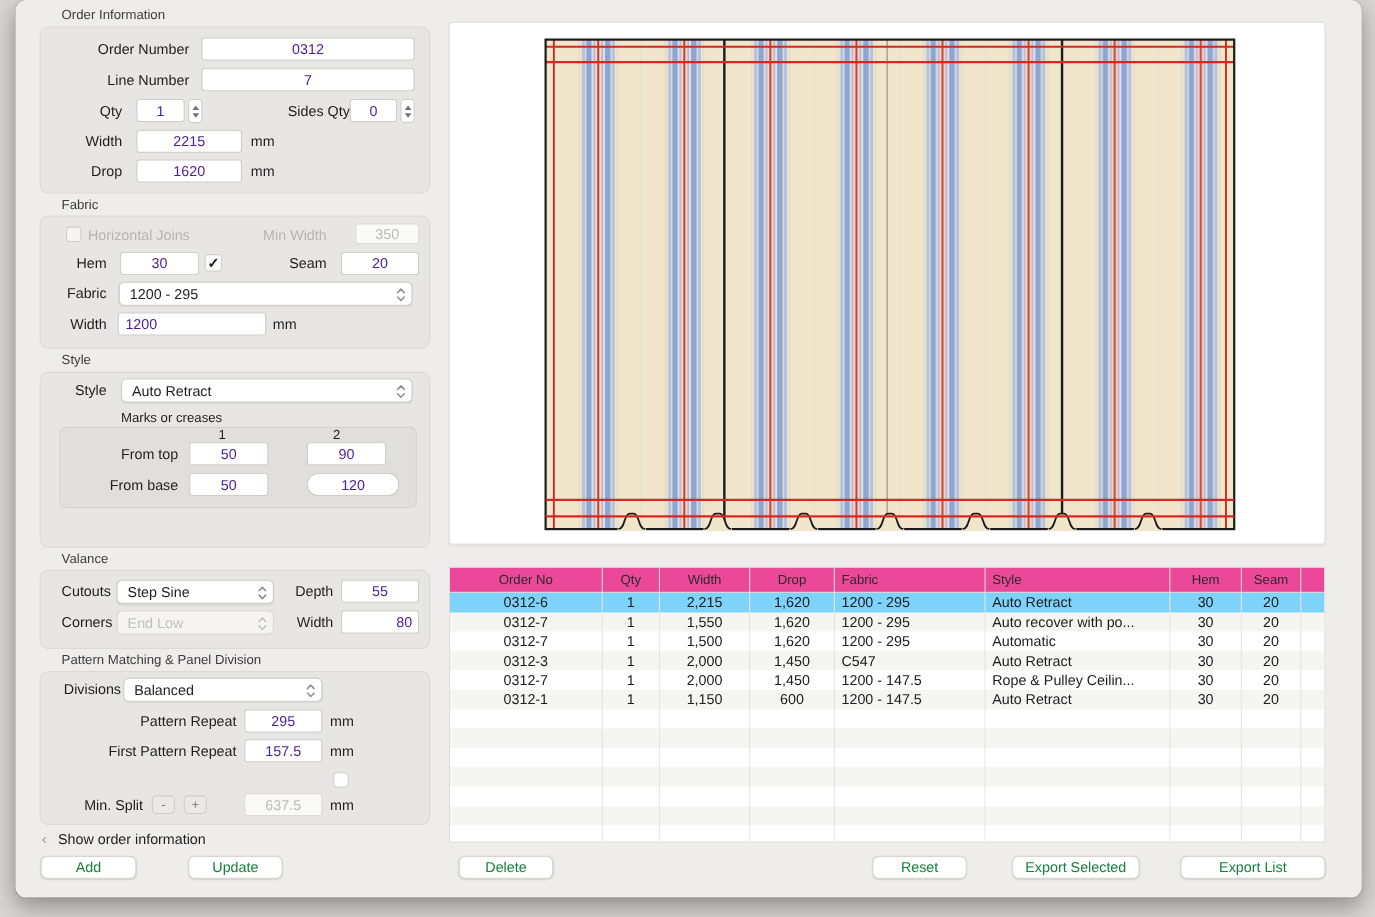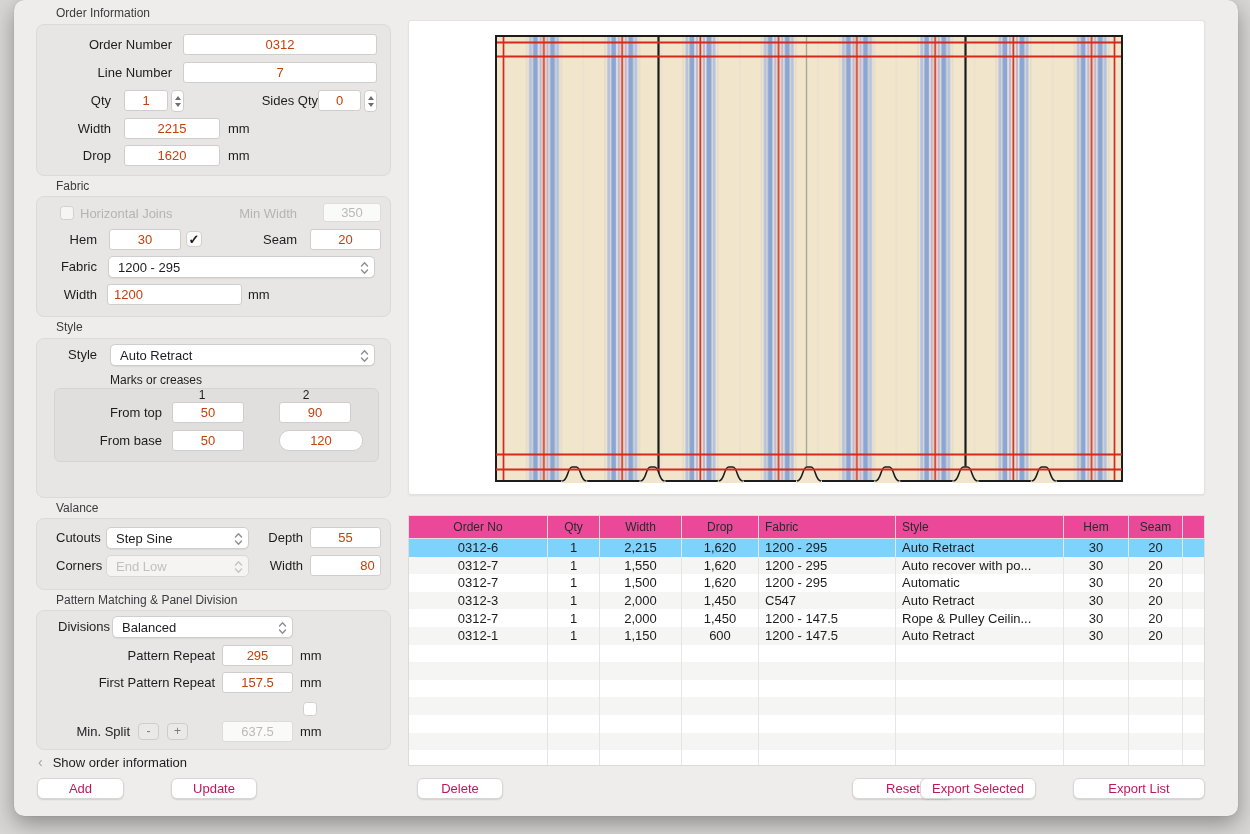--- a/index.html
+++ b/index.html
@@ -13,21 +13,21 @@
   .sec-title { position:absolute; font-size:12px; color:#3c3c3e; }
   .section { position:absolute; width:355px; background:#e8e6e4; border:1px solid #dcdad8; border-radius:8px; }
   .inner-box { position:absolute; background:#e1dfdd; border:1px solid #d6d4d2; border-radius:6px; }
   .lbl { position:absolute; font-size:13px; color:#1d1d1f; height:21px; line-height:21px; white-space:nowrap; }
   .lbl.r { text-align:right; }
   .lbl.c { text-align:center; }
   .lbl.gray { color:#b6b4b2; }
   .lbl.small { font-size:12px; }
   .fld {
     position:absolute; height:21px; background:#fff; border:1px solid #d0cecd; border-radius:3px;
-    font-family:inherit; font-size:13px; color:#c2410c; text-align:center; padding:0 4px; outline:none;
+    font-family:inherit; font-size:13px; color:#4c1d95; text-align:center; padding:0 4px; outline:none;
   }
   .fld.left { text-align:left; padding-left:6px; }
   .fld.disabled { color:#bcbab8; background:#fafaf9; border-color:#dedcda; }
   .dropdown {
     position:absolute; height:22px; background:#fff; border:1px solid #d0cecd; border-radius:5px;
     display:flex; align-items:center; padding:0 20px 0 9px; font-size:13px; color:#1d1d1f;
     box-shadow:0 1px 1px rgba(0,0,0,.06); cursor:default;
   }
   .dropdown.disabled { color:#c2c0be; background:#f5f4f3; box-shadow:none; border-color:#dad8d6; }
   .dropdown .chev { position:absolute; right:5px; top:4px; }
@@ -37,21 +37,21 @@
   }
   .tri-up { width:0; height:0; border-left:3.5px solid transparent; border-right:3.5px solid transparent; border-bottom:4.5px solid #6f6f72; }
   .tri-dn { width:0; height:0; border-left:3.5px solid transparent; border-right:3.5px solid transparent; border-top:4.5px solid #6f6f72; }
   .checkbox { position:absolute; width:14px; height:14px; background:#f6f5f4; border:1px solid #d2d0ce; border-radius:3.5px; }
   .checkmark { position:absolute; width:16px; height:16px; background:#fbfafa; border:1px solid #d2d0ce; border-radius:4px;
     font-size:13px; font-weight:bold; color:#1b1b1d; text-align:center; line-height:15px; }
   .mini-btn { position:absolute; width:21px; height:17px; background:#ebe9e7; border:1px solid #cfcdcb; border-radius:4px;
     font-size:12px; color:#7c7a78; text-align:center; line-height:15px; }
   .btn {
     position:absolute; top:778px; height:21px; background:#fff; border:1px solid #d8d6d4; border-radius:6px;
-    font-family:inherit; font-size:13px; color:#be185d; box-shadow:0 1px 1.5px rgba(0,0,0,.12);
+    font-family:inherit; font-size:13px; color:#15803d; box-shadow:0 1px 1.5px rgba(0,0,0,.12);
     display:flex; align-items:center; justify-content:center; cursor:default;
   }
   .disclosure { position:absolute; left:24px; top:754px; font-size:13px; color:#1d1d1f; }
   .disclosure .ch { color:#a3a1a0; margin-right:10px; font-size:14px; }
   .preview-panel { position:absolute; left:394px; top:20px; width:797px; height:475px; background:#fff;
     border:1px solid #e3e2e1; border-radius:3px; box-shadow:0 1px 2px rgba(0,0,0,.05); }
   .table { position:absolute; left:394px; top:515px; width:797px; height:251px; background:#fff;
     border:1px solid #dbdbda; overflow:hidden; }
   .thead { display:grid; height:23px; border-bottom:1px solid #dfdfde; background:#ec4899; }
   .thead .hc { font-size:12px; color:#2a2a2c; border-right:1px solid #d9d9d8; display:flex; align-items:center;
@@ -180,21 +180,21 @@
   <div class="mini-btn" style="left:153px; top:723px;">+</div>
   <input class="fld disabled" style="left: 208px; top: 721px; width: 71px;" readonly="" value="637.5">
   <div class="lbl" style="left:286px; top:721px;">mm</div>
 
   <div class="disclosure">
     <span class="ch">‹</span><span>Show order information</span>
   </div>
   <button class="btn" style="left:23px; width:87px;">Add</button>
   <button class="btn" style="left:157px; width:86px;">Update</button>
   <button class="btn" style="left:403px; width:86px;">Delete</button>
-  <button class="btn" style="left:838px; width:102px;">Reset</button>
+  <button class="btn" style="left:779px; width:86px;">Reset</button>
   <button class="btn" style="left:906px; width:116px;">Export Selected</button>
   <button class="btn" style="left:1059px; width:132px;">Export List</button>
 
   <div class="preview-panel">
     <svg id="preview-svg" width="795" height="473" viewBox="0 0 795 473">
       <defs>
         <pattern id="ticking" x="87" y="15" width="78.25" height="445" patternUnits="userSpaceOnUse">
           <rect x="0" y="0" width="78.25" height="445" fill="#f1e6cb"></rect>
           <rect x="8" y="0" width="2" height="445" fill="#e6e0d0" opacity="0.6"></rect>
           <rect x="30" y="0" width="1.5" height="445" fill="#ddd8c8" opacity="0.8"></rect>

